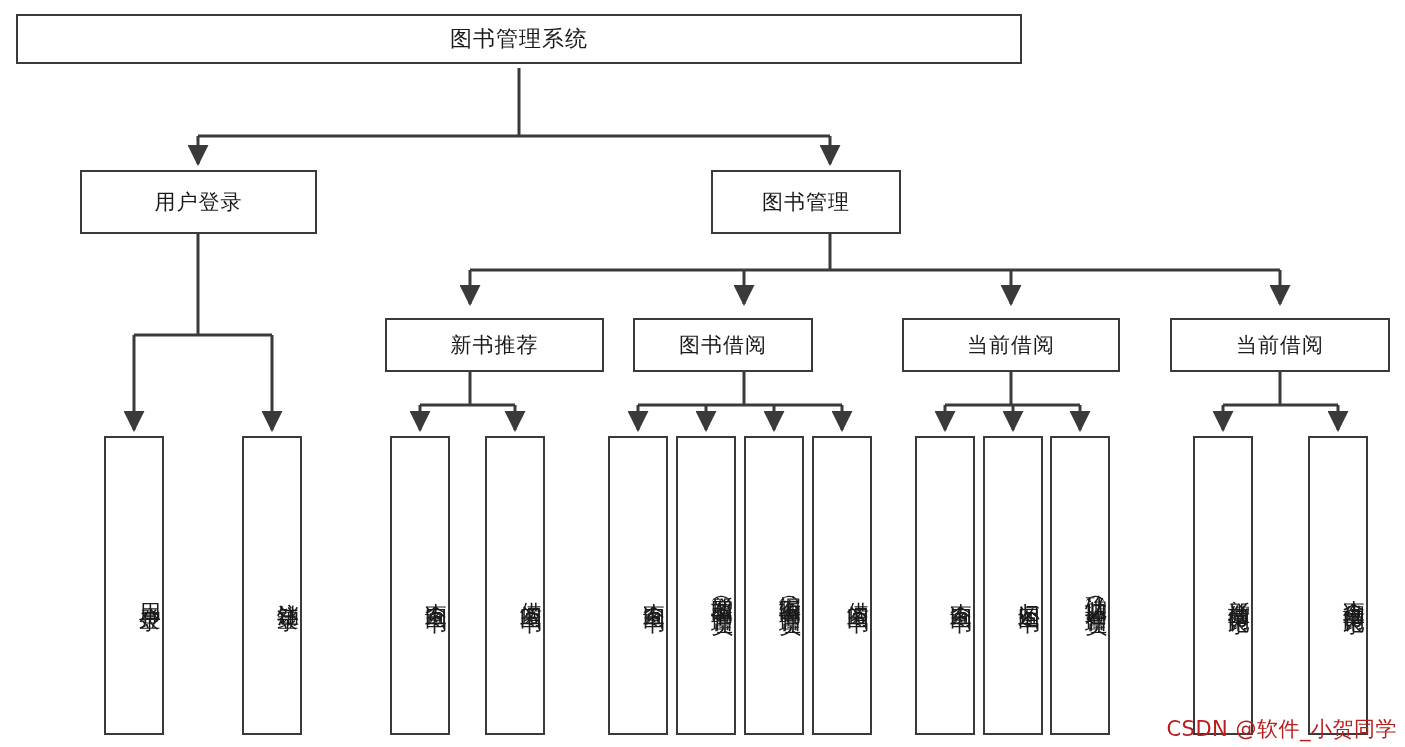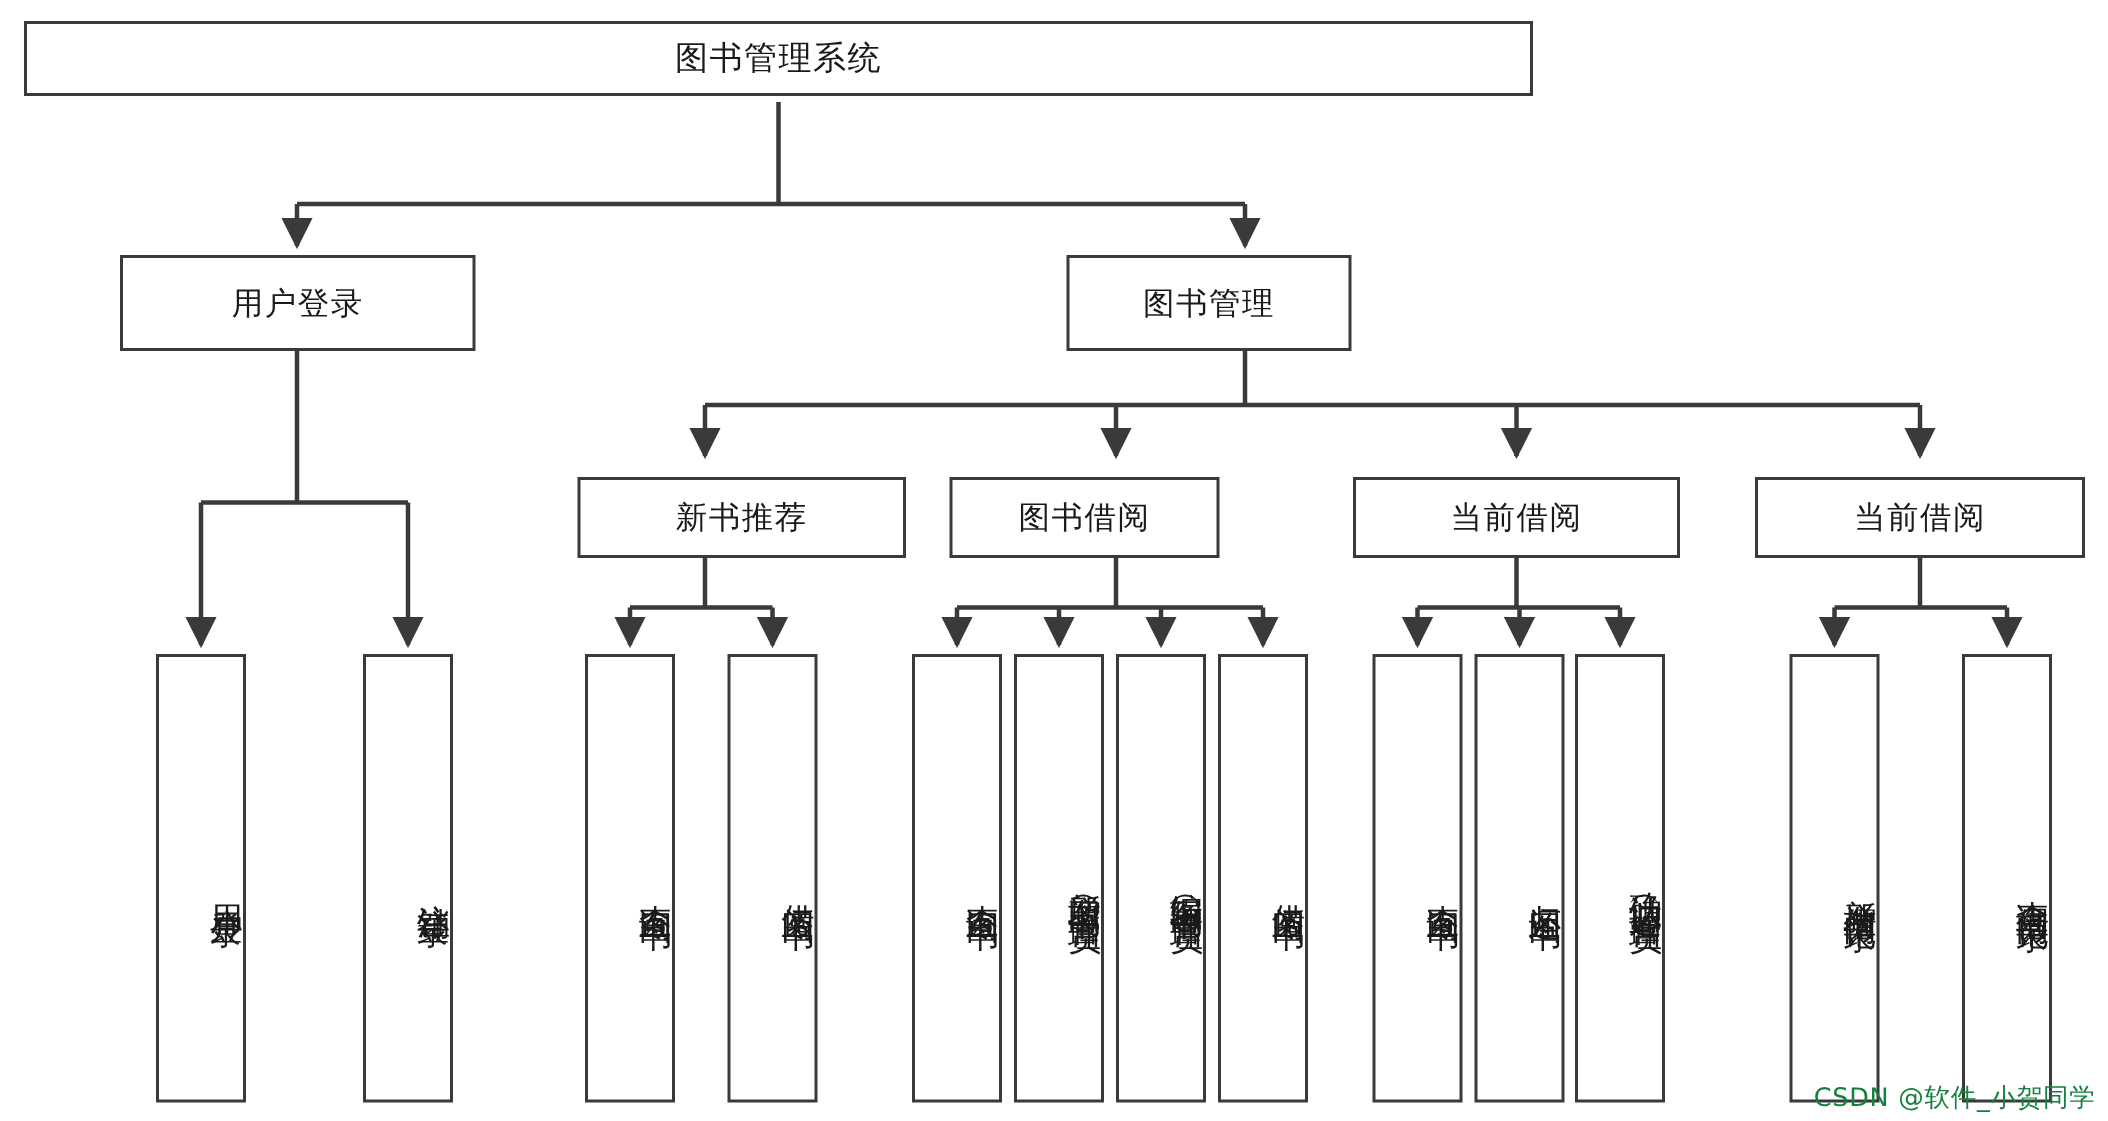--- a/index.html
+++ b/index.html
@@ -34,22 +34,22 @@
   }
   .node.leaf span{
     writing-mode:vertical-rl;
     text-orientation:upright;
     display:block;
   }
   .watermark{
     position:absolute;
     right:8px;
     bottom:4px;
-    font-size:17px;
-    color:#15803d;
+    font-size:21px;
+    color:#b91c1c;
     letter-spacing:0.5px;
     white-space:nowrap;
   }
 </style>
 </head>
 <body>
 
 <div id="stage">
 
   <svg id="svg-layer" viewBox="0 0 1405 747" xmlns="http://www.w3.org/2000/svg">

